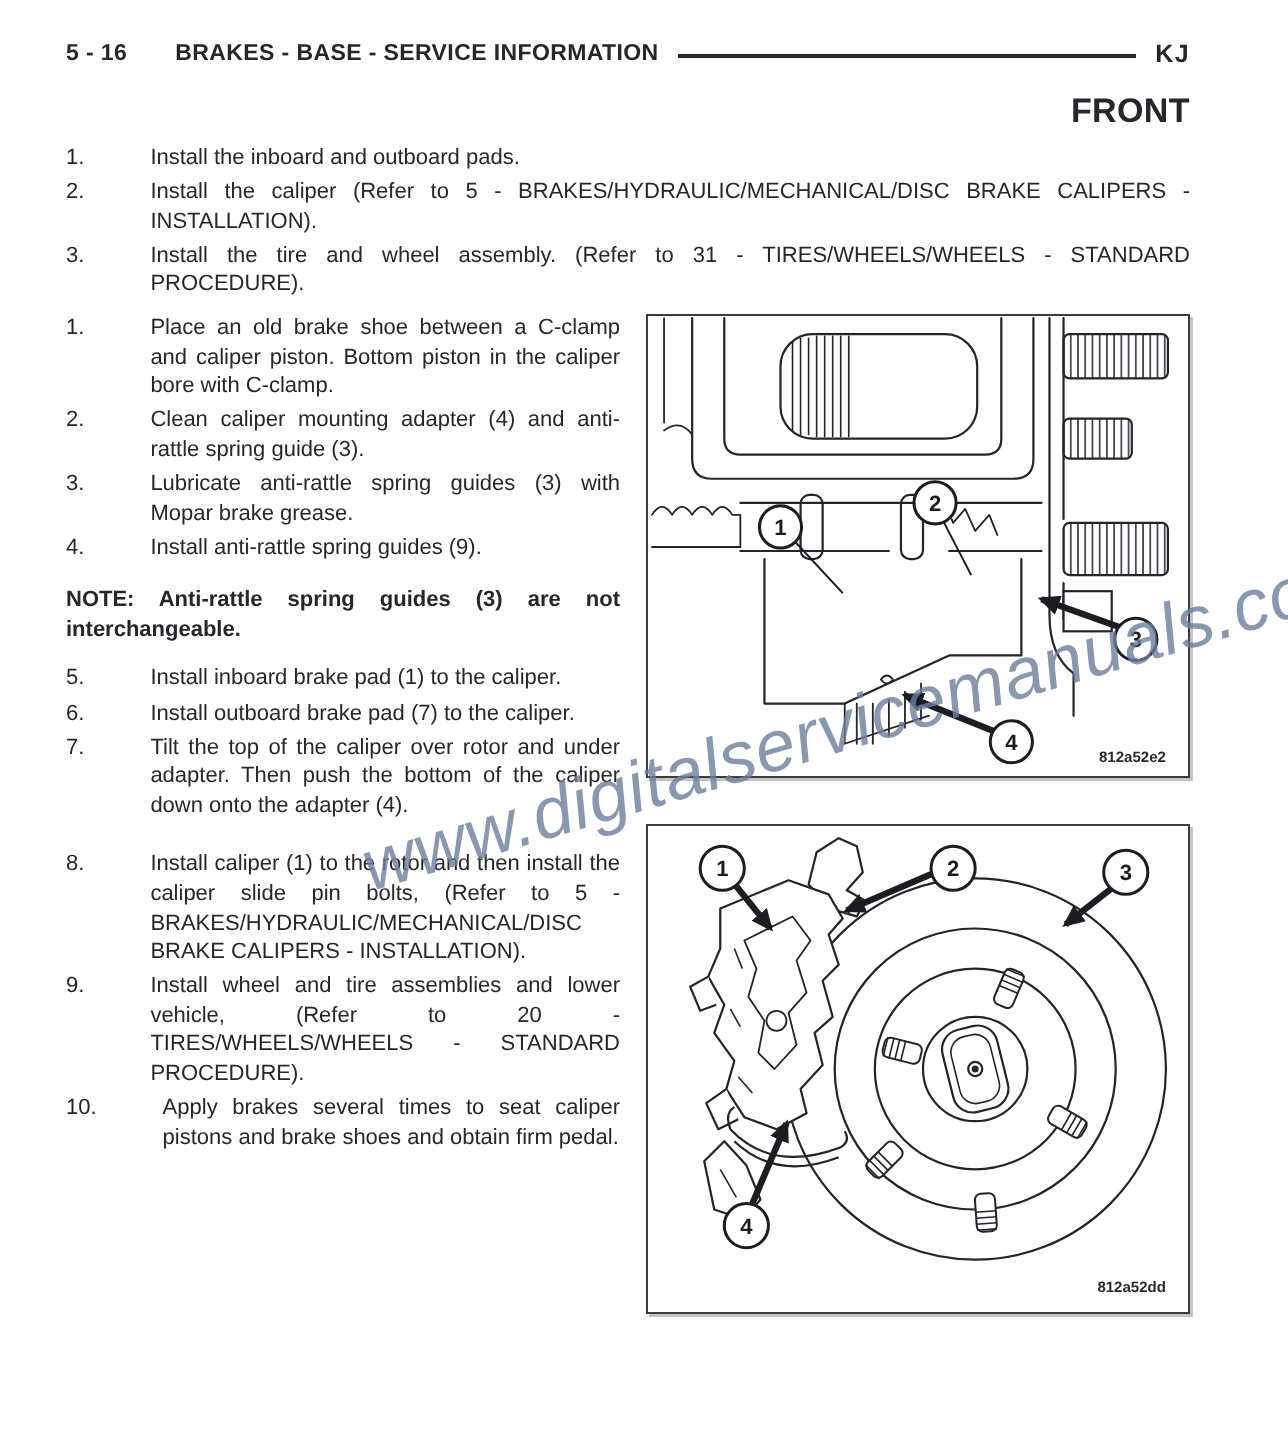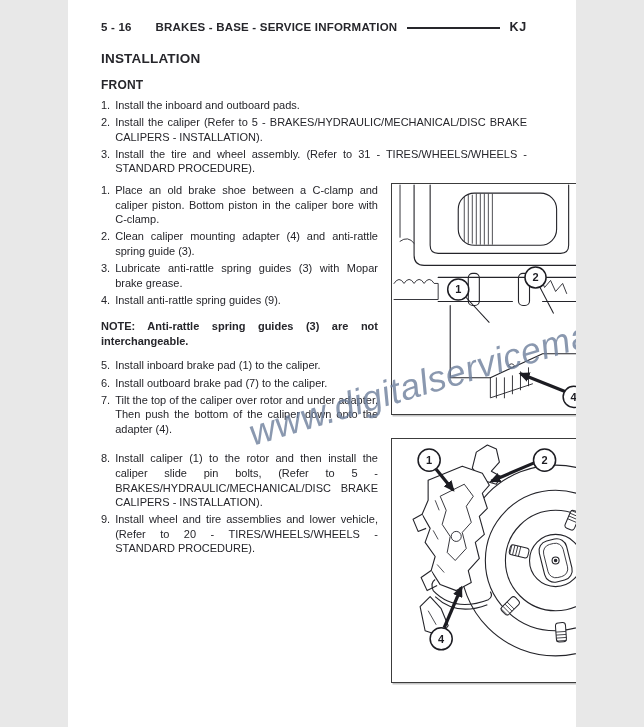--- a/index.html
+++ b/index.html
@@ -1,36 +1,36 @@
 <!DOCTYPE html>
 <html><head>
 <meta charset="utf-8">
 <style>
   html,body { margin:0; padding:0; background:#e8e8e8; }
   .page {
-    position:relative; width:508px; height:727px; margin:0 auto;
+    position:relative; width:644px; height:727px; margin:0 auto;
     background:#ffffff; overflow:hidden;
     font-family:"Liberation Sans", sans-serif; color:#26262b;
   }
   .inner { padding:20px 49px 0 33px; }
 
   
   .hdr { display:flex; align-items:center; font-weight:bold; font-size:11.5px; letter-spacing:0.2px; }
   .hdr .pgnum { margin-right:24px; white-space:nowrap; }
   .hdr .htitle { white-space:nowrap;text-align:center; }
   .hdr .rule { flex:1; border-top:2px solid #26262b; margin:1px 10px 0 10px; height:0; }
   .hdr .kj { font-size:12.5px; letter-spacing:0.7px; }
 
   h1.install { font-size:13.5px; margin:17px 0 0 0; letter-spacing:0.2px; font-weight:bold; }
-  h2.sect { font-size:12px; margin:12px 0 0 0; letter-spacing:0.2px; font-weight:bold; }
+  h2.sect { font-size:17px; margin:12px 0 0 0; letter-spacing:0.2px; font-weight:bold;text-align:right; }
 
   .steps { margin-top:6px; font-size:11px; line-height:14.6px; }
   .step { display:flex; margin-bottom:2.5px; }
   .step .num { flex:none; margin-right:5px; }
-  .step .txt { flex:1; text-align:justify; }
+  .step .txt { flex:1; text-align:justify;margin-left:28px; }
 
   .cols { display:flex; margin-top:7px; align-items:flex-start; }
   .textcol { width:277px; flex:none; }
   .figcol { width:272px; flex:none; margin-left:13px; }
 
   .note { font-weight:bold; font-size:11px; line-height:14.6px; margin:12px 0 10px 0; text-align:justify; }
   .gap-before { margin-top:15px; }
 
   .fig {
     position:relative; background:#fff; border:1.6px solid #3c3c3c;
@@ -60,21 +60,20 @@
 <div class="page">
   <div class="inner">
 
     <div class="hdr">
       <span class="pgnum">5 - 16</span>
       <span class="htitle">BRAKES - BASE - SERVICE INFORMATION</span>
       <span class="rule"></span>
       <span class="kj">KJ</span>
     </div>
 
-    <h1 class="install">INSTALLATION</h1>
 
     <h2 class="sect">FRONT</h2>
     <div class="steps">
       <div class="step">
         <span class="num">1.</span>
         <span class="txt">Install the inboard and outboard pads.</span>
       </div>
       <div class="step">
         <span class="num">2.</span>
         <span class="txt">Install the caliper (Refer to 5 - BRAKES/HYDRAULIC/MECHANICAL/DISC BRAKE CALIPERS - INSTALLATION).</span>
@@ -123,20 +122,24 @@
             <span class="txt">Tilt the top of the caliper over rotor and under adapter. Then push the bottom of the caliper down onto the adapter (4).</span>
           </div>
 
           <div class="step gap-before">
             <span class="num">8.</span>
             <span class="txt">Install caliper (1) to the rotor and then install the caliper slide pin bolts, (Refer to 5 - BRAKES/HYDRAULIC/MECHANICAL/DISC BRAKE CALIPERS - INSTALLATION).</span>
           </div>
           <div class="step">
             <span class="num">9.</span>
             <span class="txt">Install wheel and tire assemblies and lower vehicle, (Refer to 20 - TIRES/WHEELS/WHEELS - STANDARD PROCEDURE).</span>
+          </div>
+          <div class="step">
+            <span class="num">10.</span>
+            <span class="txt">Apply brakes several times to seat caliper pistons and brake shoes and obtain firm pedal.</span>
           </div>
         </div>
       </div>
 
       <div class="figcol">
 
         <div class="fig fig1">
           <svg viewBox="0 0 269 227">
             <defs>
               <pattern id="hatch1" width="3.6" height="6" patternUnits="userSpaceOnUse">

